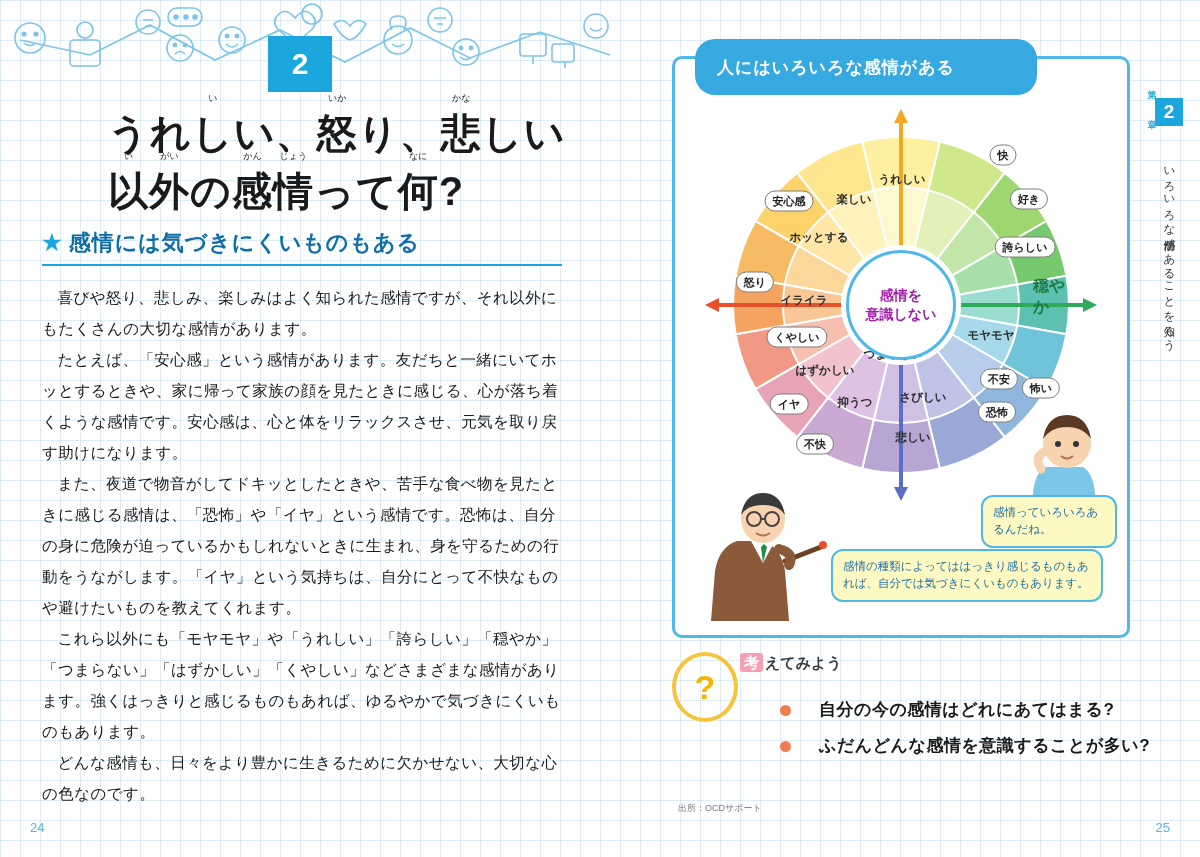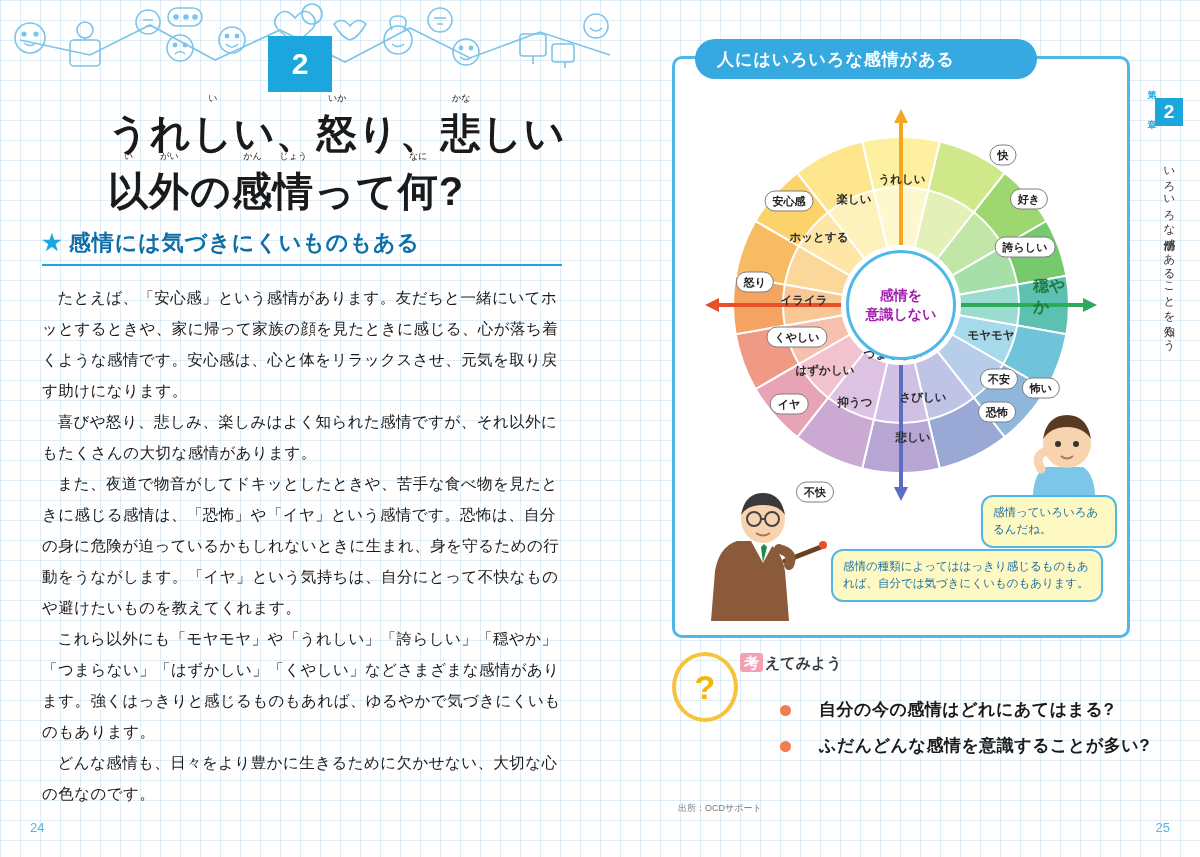--- a/index.html
+++ b/index.html
@@ -77,21 +77,21 @@
     writing-mode:vertical-rl;text-orientation:upright;
     font-size:11.5px;color:#333;margin:6px auto 0;letter-spacing:1px;height:240px;
   }
 
   
   .figbox{
     position:absolute;left:72px;top:56px;width:452px;height:576px;
     border:3px solid #4fb8e8;border-radius:10px;background:#ffffff;
   }
   .fig-title{
-    position:absolute;left:20px;top:-20px;width:320px;height:40px;
+    position:absolute;left:20px;top:-20px;width:320px;height:56px;
     background:#36a9e1;border-radius:20px;color:#fff;
     display:flex;align-items:center;padding-left:22px;
     font-size:17px;font-weight:bold;letter-spacing:1px;
   }
 
   .wheel-wrap{position:absolute;left:28px;top:48px;width:396px;height:396px;}
 
   .hub{
     position:absolute;left:50%;top:50%;transform:translate(-50%,-50%);
     width:104px;height:104px;border-radius:50%;
@@ -206,22 +206,22 @@
       <span class="l2">
         <span class="ruby small-ruby"><span class="rt">い</span>以</span><span class="ruby small-ruby"><span class="rt">がい</span>外</span>の<span class="ruby small-ruby"><span class="rt">かん</span>感</span><span class="ruby small-ruby"><span class="rt">じょう</span>情</span>って<span class="ruby small-ruby"><span class="rt">なに</span>何</span>?
       </span>
     </div>
 
     <div class="sec-head">
       <span class="star">★</span><span>感情には気づきにくいものもある</span>
     </div>
 
     <div class="body-col">
+      <p>喜びや怒り、悲しみ、楽しみはよく知られた感情ですが、それ以外にもたくさんの大切な感情があります。</p>
       <p>たとえば、「安心感」という感情があります。友だちと一緒にいてホッとするときや、家に帰って家族の顔を見たときに感じる、心が落ち着くような感情です。安心感は、心と体をリラックスさせ、元気を取り戻す助けになります。</p>
-      <p>喜びや怒り、悲しみ、楽しみはよく知られた感情ですが、それ以外にもたくさんの大切な感情があります。</p>
       <p>また、夜道で物音がしてドキッとしたときや、苦手な食べ物を見たときに感じる感情は、「恐怖」や「イヤ」という感情です。恐怖は、自分の身に危険が迫っているかもしれないときに生まれ、身を守るための行動をうながします。「イヤ」という気持ちは、自分にとって不快なものや避けたいものを教えてくれます。</p>
       <p>これら以外にも「モヤモヤ」や「うれしい」「誇らしい」「穏やか」「つまらない」「はずかしい」「くやしい」などさまざまな感情があります。強くはっきりと感じるものもあれば、ゆるやかで気づきにくいものもあります。</p>
       <p>どんな感情も、日々をより豊かに生きるために欠かせない、大切な心の色なのです。</p>
     </div>
 
     <div class="pno-left">24</div>
   </div>
 
   <div class="rightpane">
 
@@ -314,21 +314,21 @@
         <div class="lbl" style="left:288px;top:228px;">モヤモヤ</div>
 
         
         <div class="pill" style="left:300px;top:48px;">快</div>
         <div class="pill" style="left:326px;top:92px;">好き</div>
         <div class="pill" style="left:322px;top:140px;">誇らしい</div>
         <div class="pill" style="left:86px;top:94px;">安心感</div>
         <div class="pill" style="left:52px;top:175px;">怒り</div>
         <div class="pill" style="left:94px;top:230px;">くやしい</div>
         <div class="pill" style="left:86px;top:297px;">イヤ</div>
-        <div class="pill" style="left:112px;top:337px;margin-top:48px;">不快</div>
+        <div class="pill" style="left:112px;top:337px;">不快</div>
         <div class="pill" style="left:294px;top:305px;">恐怖</div>
         <div class="pill" style="left:338px;top:281px;">怖い</div>
         <div class="pill" style="left:296px;top:272px;">不安</div>
         <div class="axis-lbl" style="left:352px;top:190px;color:#1f7a40;">穏やか</div>
       </div>
 
       <svg style="position:absolute;left:26px;top:430px;" width="130" height="138" viewBox="0 0 130 138">
         <g>
           <path d="M36 52 q-18 6 -22 30 l-4 50 h78 l-4 -50 q-4 -24 -22 -30z" fill="#8a5a3b"></path>
           <path d="M50 52 l12 22 l12 -22 l-6 -4 h-12z" fill="#ffffff"></path>

